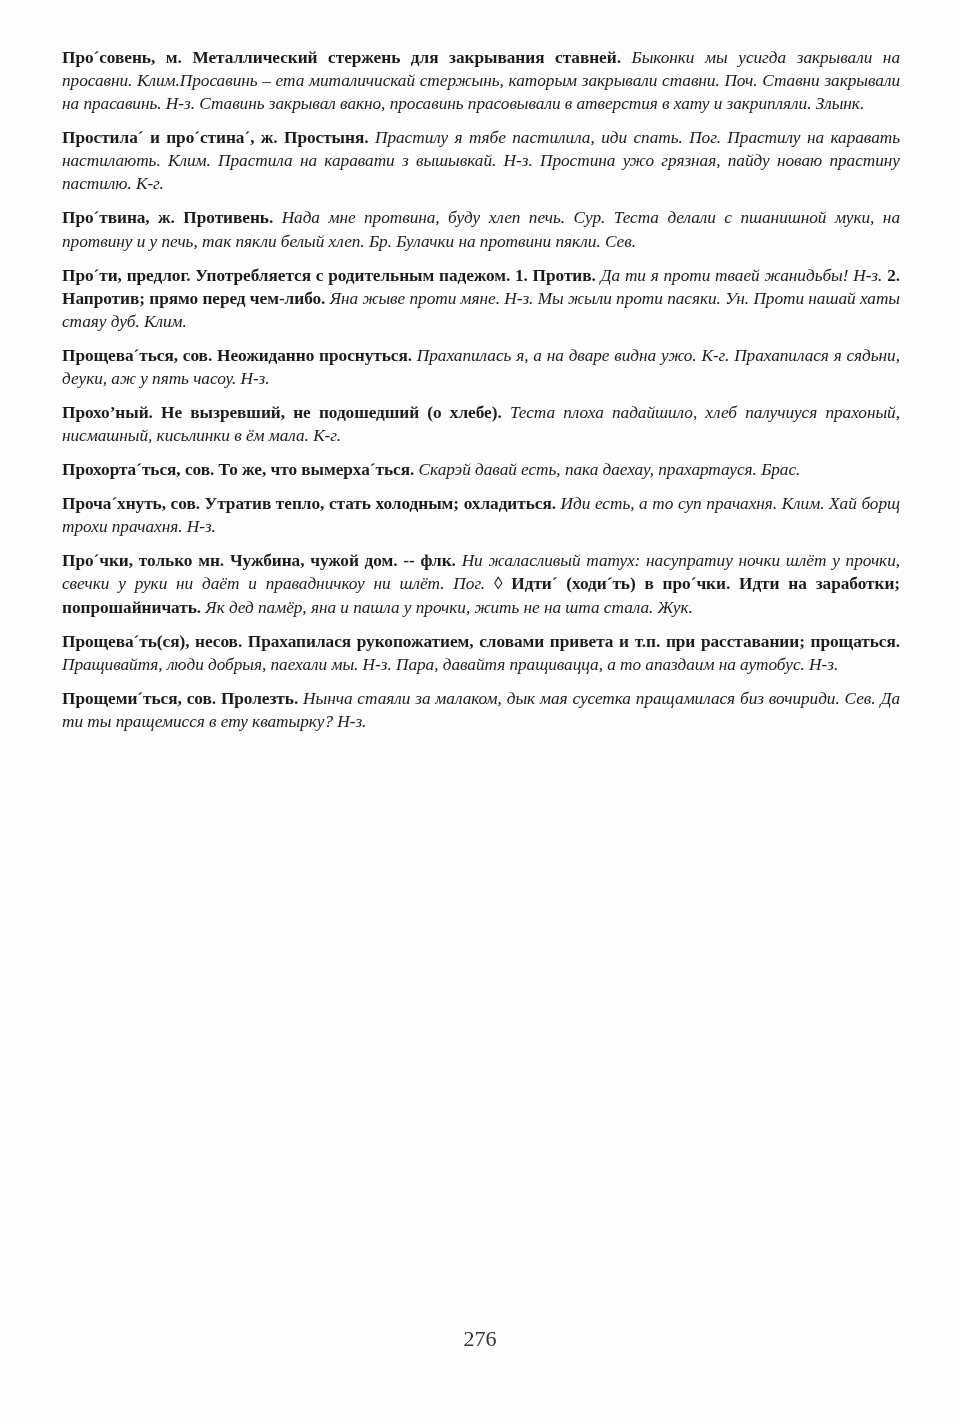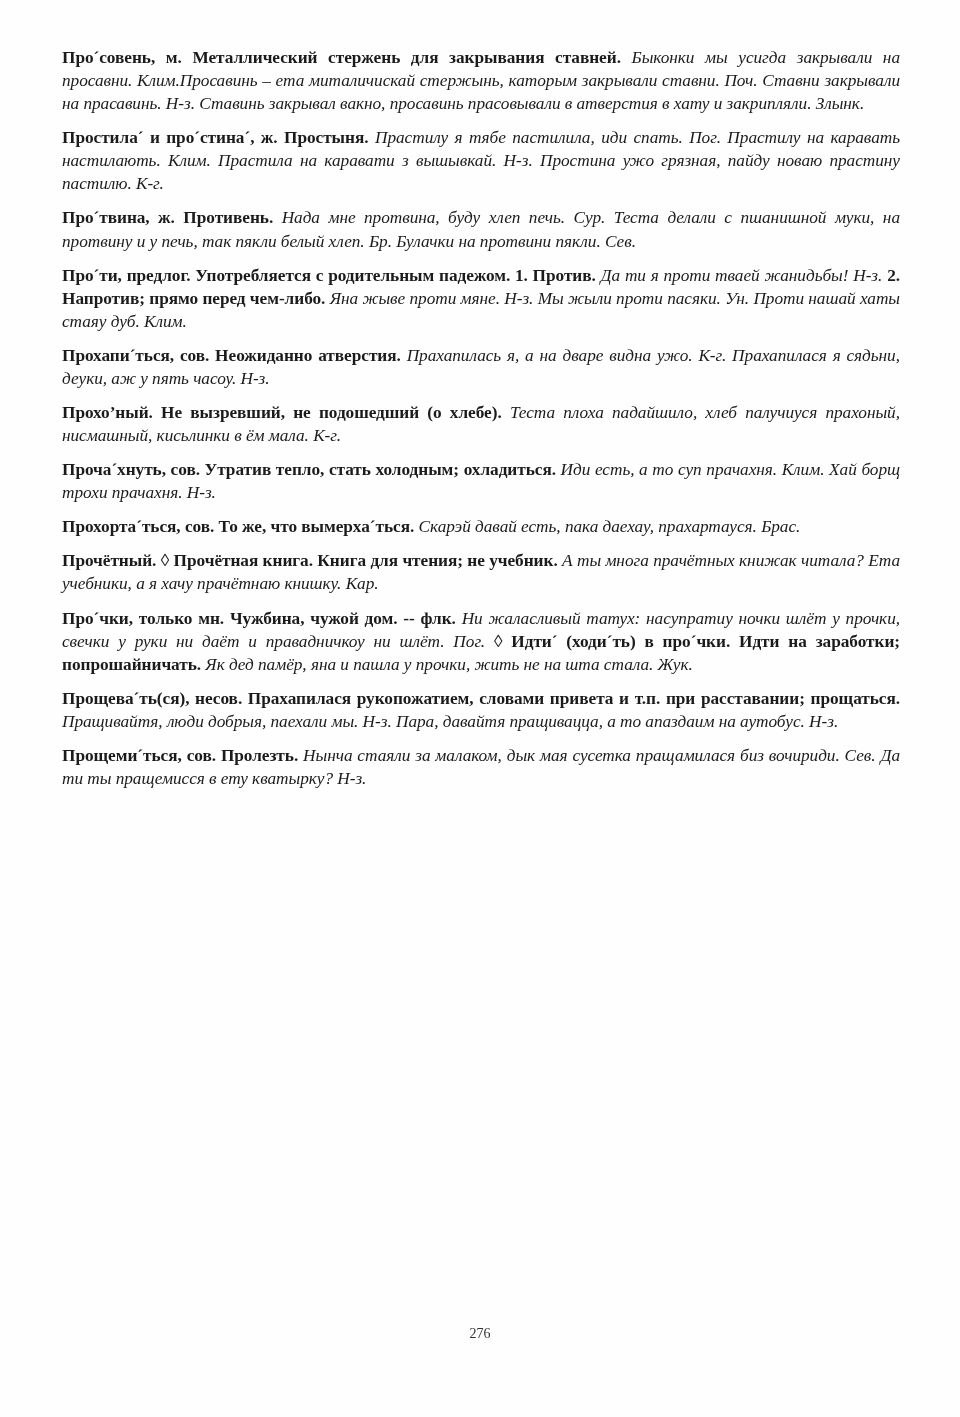--- a/index.html
+++ b/index.html
@@ -58,21 +58,21 @@
     font-style: italic;
     font-weight: normal;
   }
 
   .folio {
     position: absolute;
     left: 0;
     top: 1326px;
     width: 960px;
     text-align: center;
-    font-size: 14px;
+    font-size: 22px;
     font-style: normal;
     font-weight: normal;
     color: #333333;
   }
 </style>
 </head>
 <body>
 
 <div class="page">
 
@@ -82,29 +82,28 @@
 
     <p class="entry"><span class="hw">Простила´ и про´стина´, ж. Простыня.</span> <span class="ex">Прастилу я тябе пастилила, иди спать. Пог. Прастилу на каравать настилають. Клим. Прастила на каравати з вышывкай. Н-з. Простина ужо грязная, пайду новаю прастину пастилю. К-г.</span></p>
 
 
     <p class="entry"><span class="hw">Про´твина, ж. Противень.</span> <span class="ex">Нада мне протвина, буду хлеп печь. Сур. Теста делали с пшанишной муки, на протвину и у печь, так пякли белый хлеп. Бр. Булачки на протвини пякли. Сев.</span></p>
 
     <p class="entry"><span class="hw">Про´ти, предлог. Употребляется с родительным падежом. 1. Против.</span> <span class="ex">Да ти я проти тваей жанидьбы! Н-з.</span> <span class="hw">2. Напротив; прямо перед чем-либо.</span> <span class="ex">Яна жыве проти мяне. Н-з. Мы жыли проти пасяки. Ун. Проти нашай хаты стаяу дуб. Клим.</span></p>
 
 
 
-    <p class="entry"><span class="hw">Прохапи´ться, сов. Неожиданно атверстия.</span> <span class="ex">Прахапилась я, а на дваре видна ужо. К-г. Прахапилася я сядьни, деуки, аж у пять часоу. Н-з.</span></p>
+    <p class="entry"><span class="hw">Прощева´ться, сов. Неожиданно проснуться.</span> <span class="ex">Прахапилась я, а на дваре видна ужо. К-г. Прахапилася я сядьни, деуки, аж у пять часоу. Н-з.</span></p>
 
     <p class="entry"><span class="hw">Прохо’ный. Не вызревший, не подошедший (о хлебе).</span> <span class="ex">Теста плоха падайшило, хлеб палучиуся прахоный, нисмашный, кисьлинки в ём мала. К-г.</span></p>
 
+    <p class="entry"><span class="hw">Прохорта´ться, сов. То же, что вымерха´ться.</span> <span class="ex">Скарэй давай есть, пака даехау, прахартауся. Брас.</span></p>
+
     <p class="entry"><span class="hw">Проча´хнуть, сов. Утратив тепло, стать холодным; охладиться.</span> <span class="ex">Иди есть, а то суп прачахня. Клим. Хай борщ трохи прачахня. Н-з.</span></p>
 
-    <p class="entry"><span class="hw">Прохорта´ться, сов. То же, что вымерха´ться.</span> <span class="ex">Скарэй давай есть, пака даехау, прахартауся. Брас.</span></p>
-
-    <p class="entry"><span class="hw">Прочётный. ◊ Прочётная книга. Книга для чтения; не учебник.</span> <span class="ex">А ты многа прачётных книжак читала? Ета учебники, а я хачу прачётнаю книшку. Кар.</span></p>
 
     <p class="entry"><span class="hw">Про´чки, только мн. Чужбина, чужой дом. -- флк.</span> <span class="ex">Ни жаласливый татух: насупратиу ночки шлёт у прочки, свечки у руки ни даёт и правадничкоу ни шлёт. Пог.</span> <span class="hw">◊ Идти´ (ходи´ть) в про´чки. Идти на заработки; попрошайничать.</span> <span class="ex">Як дед памёр, яна и пашла у прочки, жить не на шта стала. Жук.</span></p>
 
 
 
     <p class="entry"><span class="hw">Прощева´ть(ся), несов. Прахапилася рукопожатием, словами привета и т.п. при расставании; прощаться.</span> <span class="ex">Пращивайтя, люди добрыя, паехали мы. Н-з. Пара, давайтя пращивацца, а то апаздаим на аутобус. Н-з.</span></p>
 
     <p class="entry"><span class="hw">Прощеми´ться, сов. Пролезть.</span> <span class="ex">Нынча стаяли за малаком, дык мая сусетка пращамилася биз вочириди. Сев. Да ти ты пращемисся в ету кватырку? Н-з.</span></p>
 
   </div>

